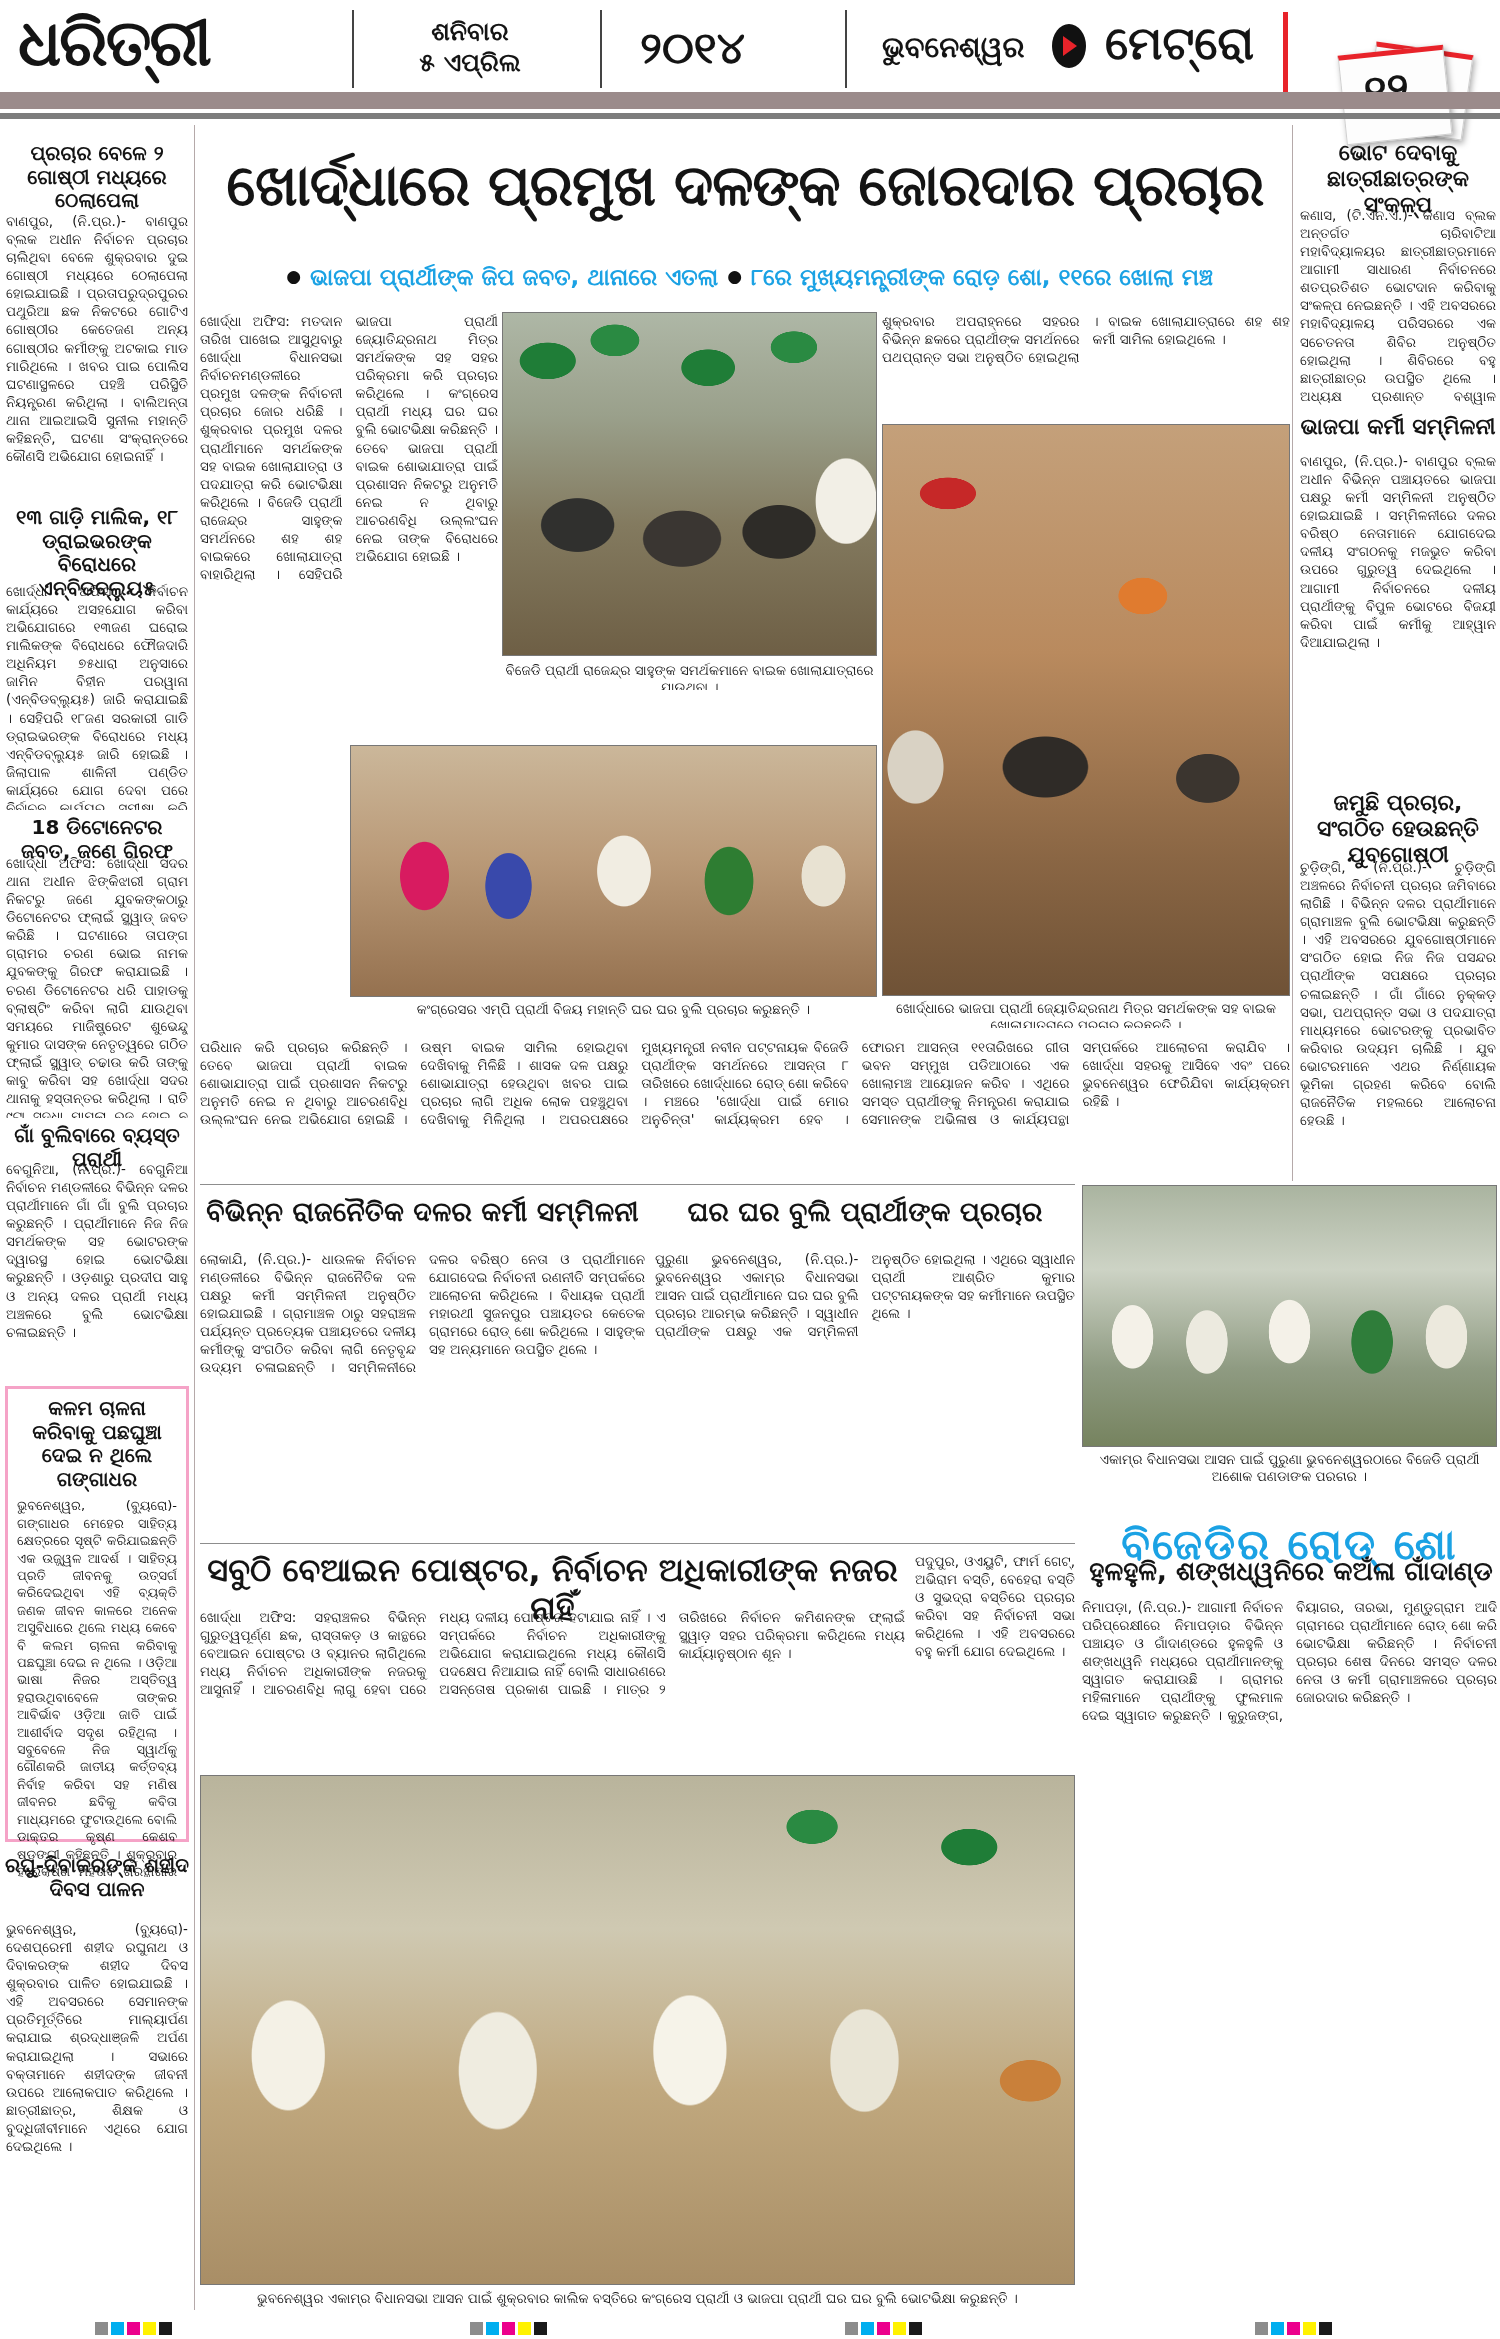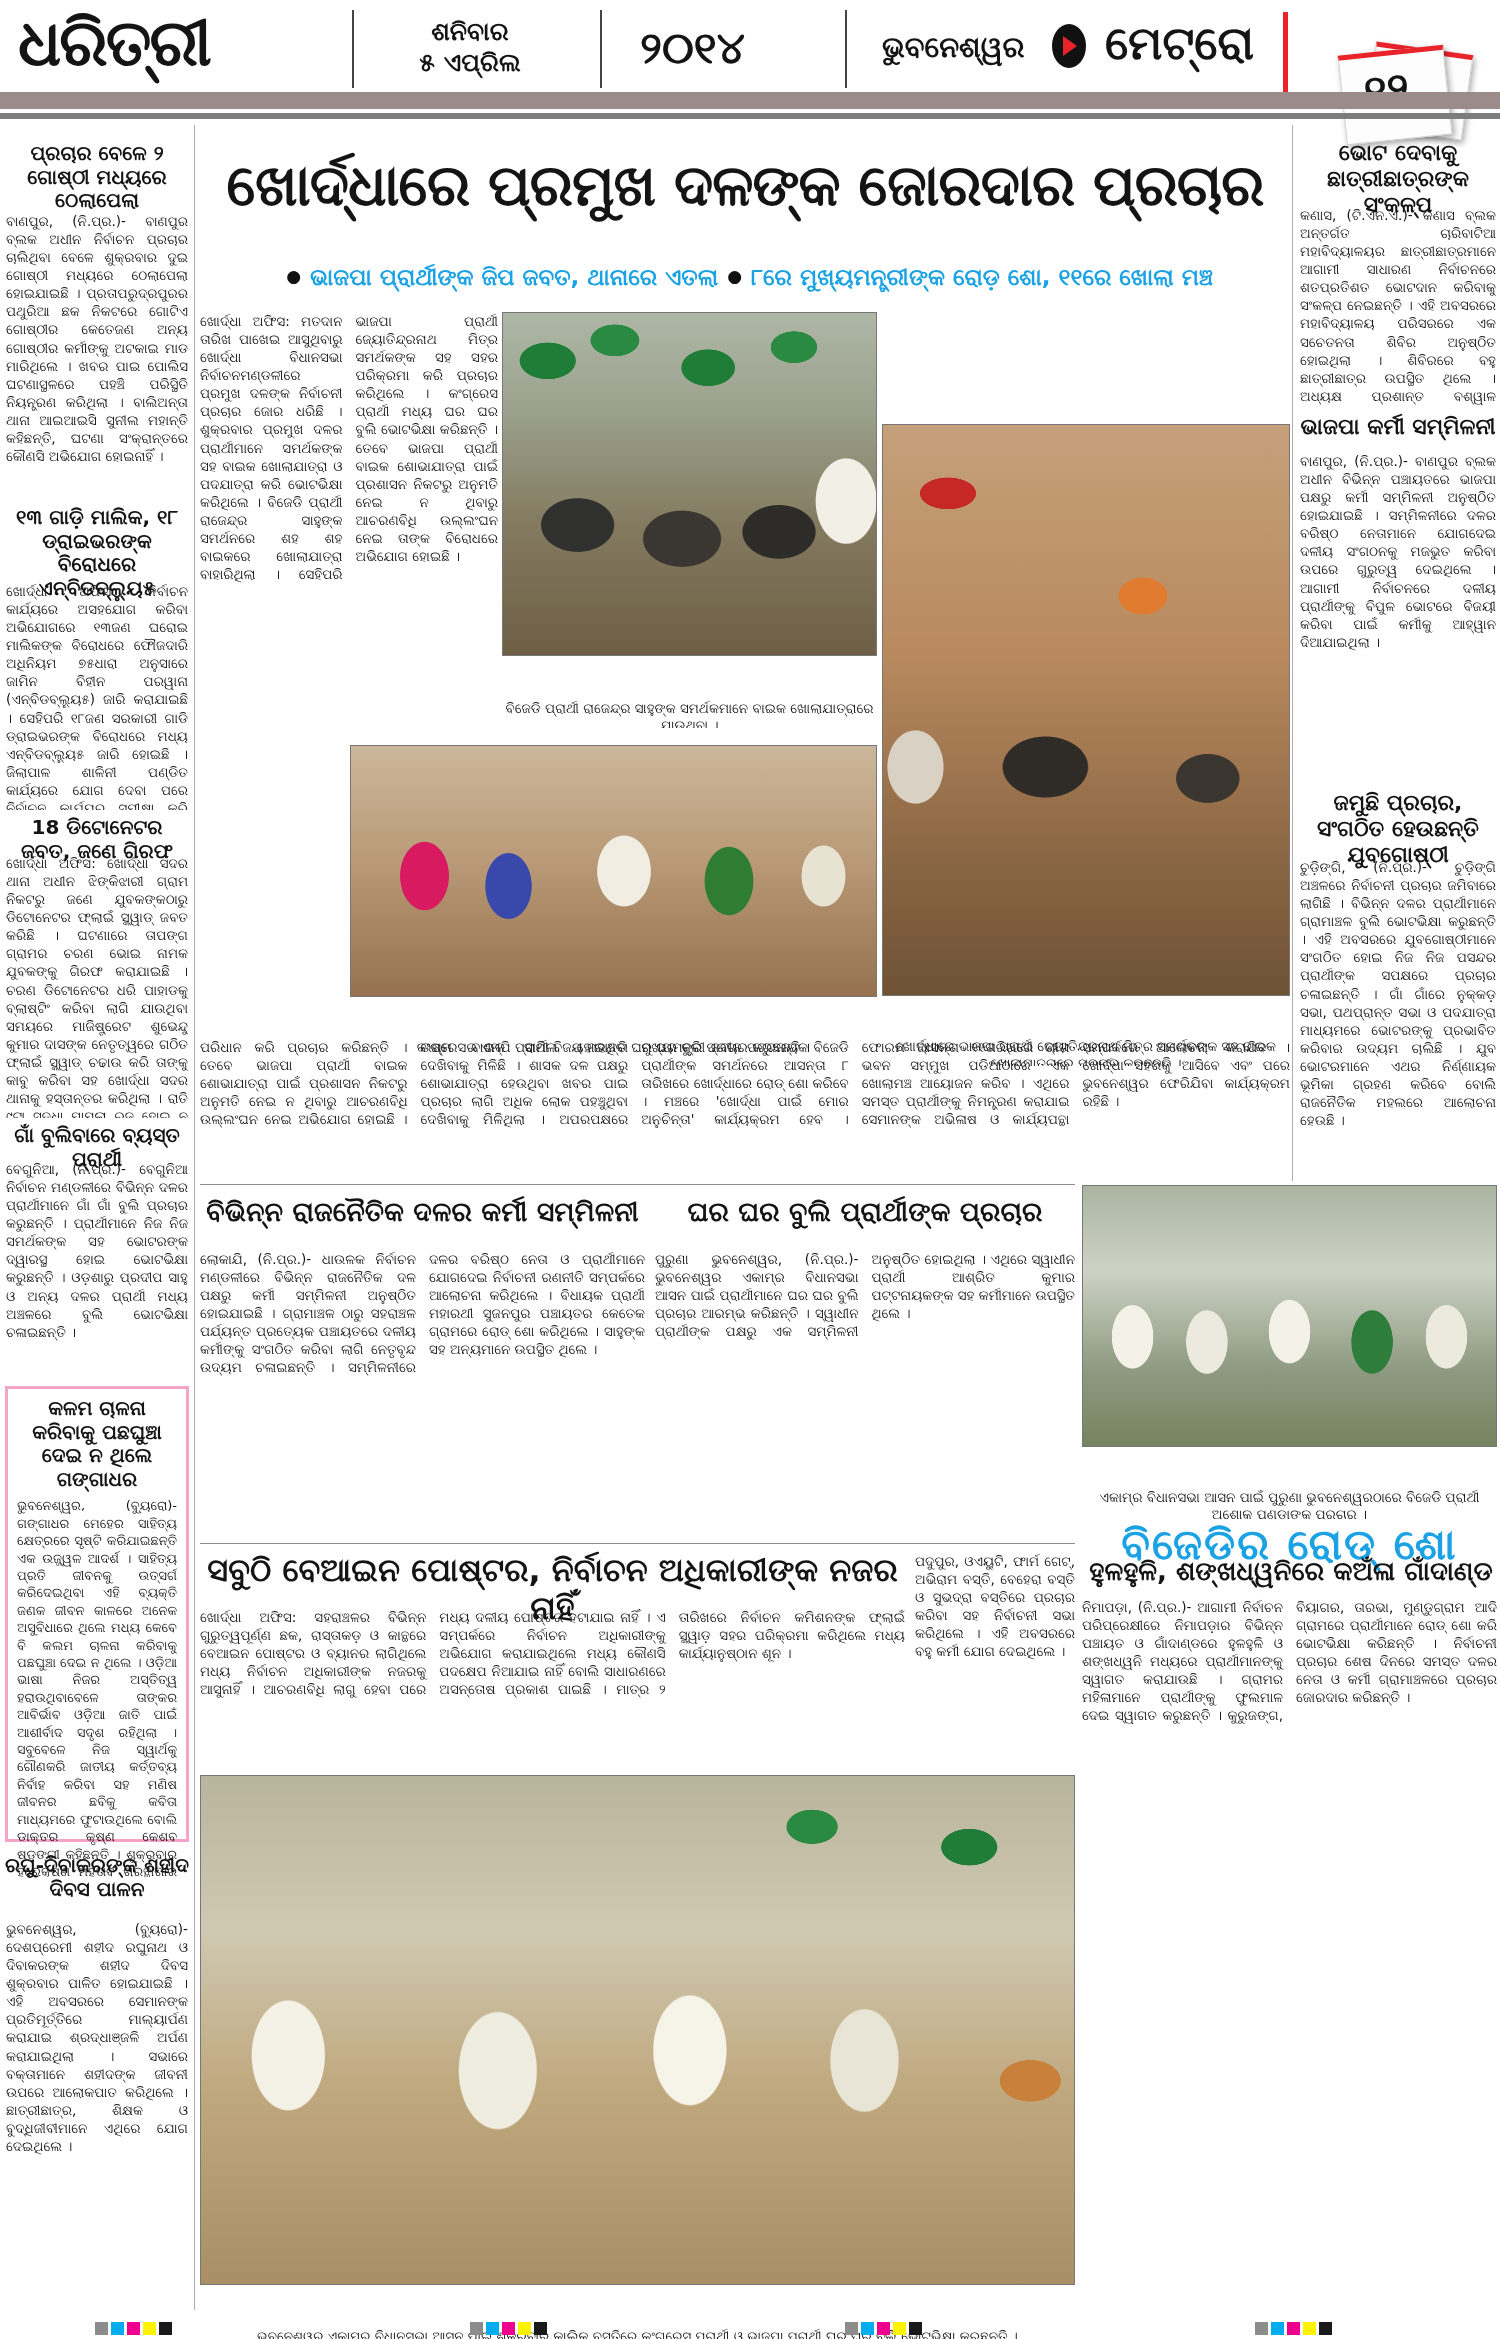--- a/index.html
+++ b/index.html
@@ -5,21 +5,21 @@
   html,body{margin:0;padding:0;background:#e8e8e8;}
   .page{position:relative;width:1500px;height:2339px;background:#ffffff;
         font-family:"DejaVu Sans","Liberation Sans",sans-serif;color:#141414;overflow:hidden;}
   .abs{position:absolute;}
   .bt{font-size:13.5px;line-height:1.34;text-align:justify;overflow:hidden;}
   .c2{column-count:2;column-gap:13px;}
   .c3{column-count:3;column-gap:13px;}
   .c5{column-count:5;column-gap:13px;}
   .hl{font-weight:bold;line-height:1.18;}
   .center{text-align:center;}
-  .caption{font-size:13.5px;text-align:center;overflow:hidden;line-height:1.25;margin-top:38px;}
+  .caption{font-size:13.5px;text-align:center;overflow:hidden;line-height:1.25;}
   .photo{border:1px solid #777;box-sizing:border-box;}
   .vrule{width:1px;background:#b5a9a9;}
   .hrule{height:1px;background:#8d8d8d;}
   .masthead-sep{width:2px;background:#444;}
   
   .logo{font-size:64px;font-weight:bold;letter-spacing:-2px;}
   .mh-day{font-size:25px;font-weight:bold;line-height:1.25;text-align:center;}
   .mh-year{font-size:44px;font-weight:bold;}
   .mh-city{font-size:29px;font-weight:bold;}
   .mh-section{font-size:46px;font-weight:bold;}
@@ -148,20 +148,21 @@
   <div class="abs hl lead-headline" style="left:200px;top:152px;width:1090px;">ଖୋର୍ଦ୍ଧାରେ ପ୍ରମୁଖ ଦଳଙ୍କ ଜୋରଦାର ପ୍ରଚାର</div>
   <div class="abs center" style="left:200px;top:264px;width:1090px;">
     <span class="subhead"><span class="dot">●</span><span>ଭାଜପା ପ୍ରାର୍ଥୀଙ୍କ ଜିପ ଜବତ, ଥାନାରେ ଏତଲା</span><span class="dot">●</span><span>୮ରେ ମୁଖ୍ୟମନ୍ତ୍ରୀଙ୍କ ରୋଡ଼ ଶୋ, ୧୧ରେ ଖୋଲା ମଞ୍ଚ</span></span>
   </div>
 
   <div class="abs bt c2" style="left:200px;top:312px;width:298px;height:428px;">ଖୋର୍ଦ୍ଧା ଅଫିସ: ମତଦାନ ତାରିଖ ପାଖେଇ ଆସୁଥିବାରୁ ଖୋର୍ଦ୍ଧା ବିଧାନସଭା ନିର୍ବାଚନମଣ୍ଡଳୀରେ ପ୍ରମୁଖ ଦଳଙ୍କ ନିର୍ବାଚନୀ ପ୍ରଚାର ଜୋର ଧରିଛି । ଶୁକ୍ରବାର ପ୍ରମୁଖ ଦଳର ପ୍ରାର୍ଥୀମାନେ ସମର୍ଥକଙ୍କ ସହ ବାଇକ ଖୋଲାଯାତ୍ରା ଓ ପଦଯାତ୍ରା କରି ଭୋଟଭିକ୍ଷା କରିଥିଲେ । ବିଜେଡି ପ୍ରାର୍ଥୀ ରାଜେନ୍ଦ୍ର ସାହୁଙ୍କ ସମର୍ଥନରେ ଶହ ଶହ ବାଇକରେ ଖୋଲାଯାତ୍ରା ବାହାରିଥିଲା । ସେହିପରି ଭାଜପା ପ୍ରାର୍ଥୀ ଜ୍ୟୋତିନ୍ଦ୍ରନାଥ ମିତ୍ର ସମର୍ଥକଙ୍କ ସହ ସହର ପରିକ୍ରମା କରି ପ୍ରଚାର କରିଥିଲେ । କଂଗ୍ରେସ ପ୍ରାର୍ଥୀ ମଧ୍ୟ ଘର ଘର ବୁଲି ଭୋଟଭିକ୍ଷା କରିଛନ୍ତି । ତେବେ ଭାଜପା ପ୍ରାର୍ଥୀ ବାଇକ ଶୋଭାଯାତ୍ରା ପାଇଁ ପ୍ରଶାସନ ନିକଟରୁ ଅନୁମତି ନେଇ ନ ଥିବାରୁ ଆଚରଣବିଧି ଉଲ୍ଲଂଘନ ନେଇ ତାଙ୍କ ବିରୋଧରେ ଅଭିଯୋଗ ହୋଇଛି ।</div>
 
   <div class="abs photo ph-a" style="left:502px;top:312px;width:375px;height:344px;"></div>
   <div class="abs caption" style="left:502px;top:662px;width:375px;height:28px;">ବିଜେଡି ପ୍ରାର୍ଥୀ ରାଜେନ୍ଦ୍ର ସାହୁଙ୍କ ସମର୍ଥକମାନେ ବାଇକ ଖୋଲାଯାତ୍ରାରେ ଯାଉଥିବା ।</div>
 
+  <div class="abs bt c2" style="left:882px;top:312px;width:408px;height:104px;">ଶୁକ୍ରବାର ଅପରାହ୍ନରେ ସହରର ବିଭିନ୍ନ ଛକରେ ପ୍ରାର୍ଥୀଙ୍କ ସମର୍ଥନରେ ପଥପ୍ରାନ୍ତ ସଭା ଅନୁଷ୍ଠିତ ହୋଇଥିଲା । ବାଇକ ଖୋଲାଯାତ୍ରାରେ ଶହ ଶହ କର୍ମୀ ସାମିଲ ହୋଇଥିଲେ ।</div>
 
   <div class="abs photo ph-b" style="left:882px;top:424px;width:408px;height:572px;"></div>
   <div class="abs caption" style="left:882px;top:1000px;width:408px;height:28px;">ଖୋର୍ଦ୍ଧାରେ ଭାଜପା ପ୍ରାର୍ଥୀ ଜ୍ୟୋତିନ୍ଦ୍ରନାଥ ମିତ୍ର ସମର୍ଥକଙ୍କ ସହ ବାଇକ ଖୋଲାଯାତ୍ରାରେ ପ୍ରଚାର କରୁଛନ୍ତି ।</div>
 
   <div class="abs photo ph-c" style="left:350px;top:745px;width:527px;height:252px;"></div>
   <div class="abs caption" style="left:350px;top:1001px;width:527px;height:28px;">କଂଗ୍ରେସର ଏମ୍ପି ପ୍ରାର୍ଥୀ ବିଜୟ ମହାନ୍ତି ଘର ଘର ବୁଲି ପ୍ରଚାର କରୁଛନ୍ତି ।</div>
 
   <div class="abs bt c5" style="left:200px;top:1038px;width:1090px;height:142px;">ପରିଧାନ କରି ପ୍ରଚାର କରିଛନ୍ତି । ତେବେ ଭାଜପା ପ୍ରାର୍ଥୀ ବାଇକ ଶୋଭାଯାତ୍ରା ପାଇଁ ପ୍ରଶାସନ ନିକଟରୁ ଅନୁମତି ନେଇ ନ ଥିବାରୁ ଆଚରଣବିଧି ଉଲ୍ଲଂଘନ ନେଇ ଅଭିଯୋଗ ହୋଇଛି । ଉଷ୍ମ ବାଇକ ସାମିଲ ହୋଇଥିବା ଦେଖିବାକୁ ମିଳିଛି । ଶାସକ ଦଳ ପକ୍ଷରୁ ଶୋଭାଯାତ୍ରା ହେଉଥିବା ଖବର ପାଇ ପ୍ରଚାର ଲାଗି ଅଧିକ ଲୋକ ପହଞ୍ଚୁଥିବା ଦେଖିବାକୁ ମିଳିଥିଲା । ଅପରପକ୍ଷରେ ମୁଖ୍ୟମନ୍ତ୍ରୀ ନବୀନ ପଟ୍ଟନାୟକ ବିଜେଡି ପ୍ରାର୍ଥୀଙ୍କ ସମର୍ଥନରେ ଆସନ୍ତା ୮ ତାରିଖରେ ଖୋର୍ଦ୍ଧାରେ ରୋଡ୍ ଶୋ କରିବେ । ମଞ୍ଚରେ 'ଖୋର୍ଦ୍ଧା ପାଇଁ ମୋର ଅନୁଚିନ୍ତା' କାର୍ଯ୍ୟକ୍ରମ ହେବ । ଫୋରମ ଆସନ୍ତା ୧୧ତାରିଖରେ ଗୀତା ଭବନ ସମ୍ମୁଖ ପଡିଆଠାରେ ଏକ ଖୋଲାମଞ୍ଚ ଆୟୋଜନ କରିବ । ଏଥିରେ ସମସ୍ତ ପ୍ରାର୍ଥୀଙ୍କୁ ନିମନ୍ତ୍ରଣ କରାଯାଇ ସେମାନଙ୍କ ଅଭିଳାଷ ଓ କାର୍ଯ୍ୟପନ୍ଥା ସମ୍ପର୍କରେ ଆଲୋଚନା କରାଯିବ । ଖୋର୍ଦ୍ଧା ସହରକୁ ଆସିବେ ଏବଂ ପରେ ଭୁବନେଶ୍ୱର ଫେରିଯିବା କାର୍ଯ୍ୟକ୍ରମ ରହିଛି ।</div>
 
   <div class="abs hrule" style="left:200px;top:1184px;width:875px;"></div>

